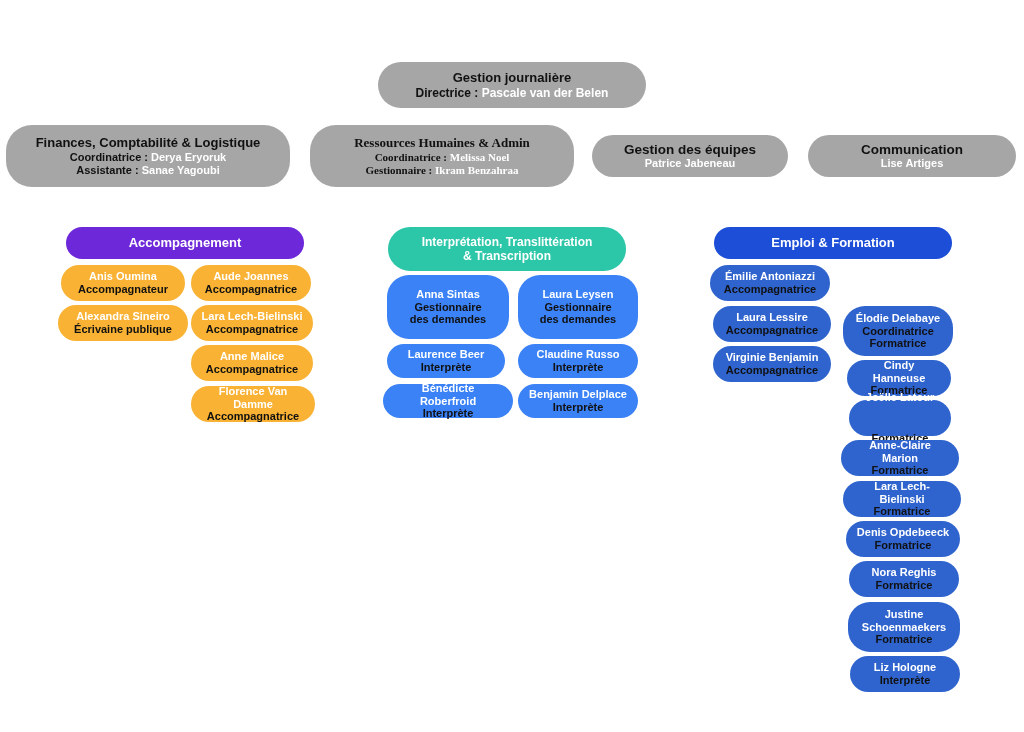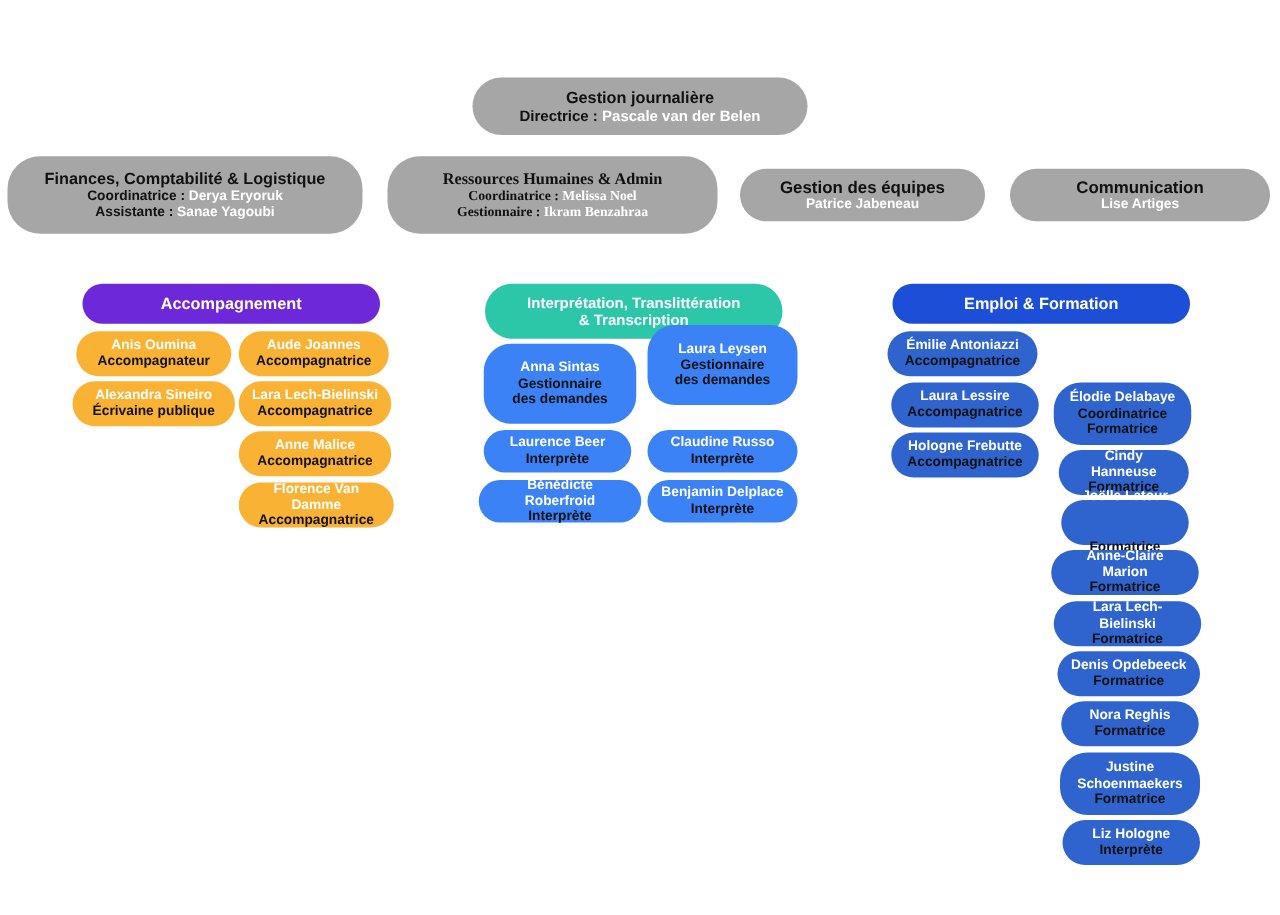--- a/index.html
+++ b/index.html
@@ -176,21 +176,21 @@
   </div>
   <div class="card person teal" style="left:387px; top:344px; width:118px; height:34px;">
     <span class="name fs12">Laurence Beer</span>
     <span class="role fs12">Interprète</span>
   </div>
   <div class="card person teal" style="left:383px; top:384px; width:130px; height:34px;">
     <span class="name fs12">Bénédicte Roberfroid</span>
     <span class="role fs12">Interprète</span>
   </div>
 
-  <div class="card person teal" style="left:518px; top:260px; width:120px; height:64px;">
+  <div class="card person teal" style="left:518px; top:275px; width:120px; height:64px;">
     <span class="name fs12">Laura Leysen</span>
     <span class="role fs12">Gestionnaire</span>
     <span class="role fs12">des demandes</span>
   </div>
   <div class="card person teal" style="left:518px; top:344px; width:120px; height:34px;">
     <span class="name fs12">Claudine Russo</span>
     <span class="role fs12">Interprète</span>
   </div>
   <div class="card person teal" style="left:518px; top:384px; width:120px; height:34px;">
     <span class="name fs12">Benjamin Delplace</span>
@@ -203,21 +203,21 @@
 
   <div class="card person blue" style="left:710px; top:265px; width:120px; height:36px;">
     <span class="name fs12">Émilie Antoniazzi</span>
     <span class="role fs12">Accompagnatrice</span>
   </div>
   <div class="card person blue" style="left:713px; top:306px; width:118px; height:36px;">
     <span class="name fs12">Laura Lessire</span>
     <span class="role fs12">Accompagnatrice</span>
   </div>
   <div class="card person blue" style="left:713px; top:346px; width:118px; height:36px;">
-    <span class="name fs12">Hologne Frebutte</span>
+    <span class="name fs12">Virginie Benjamin</span>
     <span class="role fs12">Accompagnatrice</span>
   </div>
 
   <div class="card person blue" style="left:843px; top:306px; width:110px; height:50px;">
     <span class="name fs12">Élodie Delabaye</span>
     <span class="role fs12">Coordinatrice</span>
     <span class="role fs12">Formatrice</span>
   </div>
   <div class="card person blue" style="left:847px; top:360px; width:104px; height:36px;">
     <span class="name fs12">Cindy Hanneuse</span>

